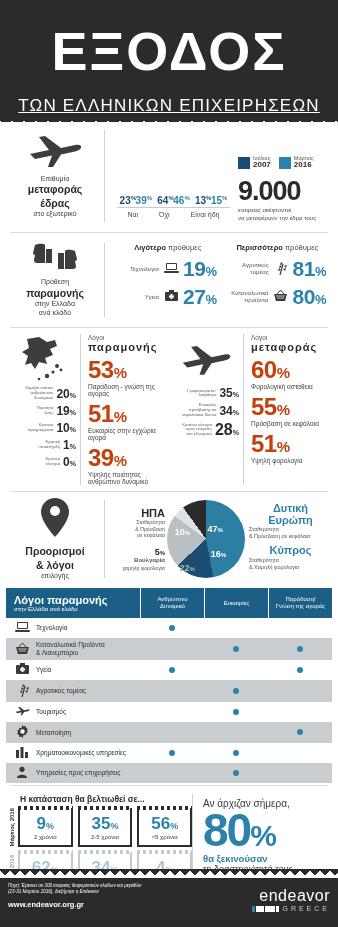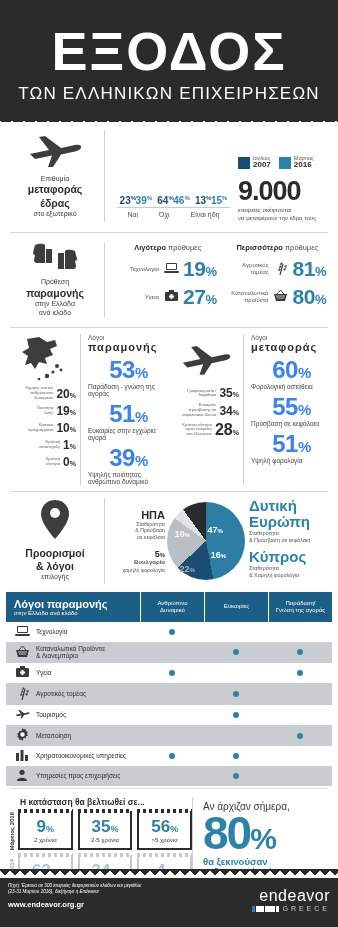--- a/index.html
+++ b/index.html
@@ -16,21 +16,21 @@
   .header {
     background: #2b2b2b; height: 122px; position: relative;
     padding-top: 22px; text-align: center;
   }
   .title {
     color: #ffffff; font-size: 54px; font-weight: bold;
     letter-spacing: 2px; line-height: 58px;
   }
   .subtitle {
     color: #ffffff; font-size: 17px; letter-spacing: 1.2px;
-    margin-top: 4px; font-weight: 400;
+    margin-top: 16px; font-weight: 400; text-decoration: underline;
   }
   .zigzag-bottom {
     position:absolute; left:0; bottom:-1px; width:100%; height:12px;
     background:
       linear-gradient(-45deg, #fff 6px, transparent 0) 0 6px,
       linear-gradient(45deg, #fff 6px, transparent 0) 0 6px;
     background-size: 12px 12px; background-repeat: repeat-x;
   }
 
   
@@ -91,21 +91,21 @@
   .r-map { text-align:center; height:52px; display:flex; align-items:center; justify-content:center; }
   .mini-list { text-align:right; padding-right:4px; }
   .mini-row { display:flex; align-items:center; justify-content:flex-end; gap:3px; margin-bottom:3px; }
   .mini-lbl { font-size:4.2px; color:#666; line-height:1.15; text-align:right; max-width:40px; }
   .mini-pct { font-size:12px; font-weight:bold; color:#2b2b2b; }
   .mini-pct span { font-size:7px;margin-top:8px; }
   .r-body { flex:1; border-left:1px solid #c8d3d8; padding-left:7px; }
   .r-title { font-size:6.5px; color:#555; }
   .r-title b { display:block; font-size:11px; color:#2b2b2b; letter-spacing:1px; }
   .r-stat { margin-top:5px; }
-  .r-pct { font-size:24px; font-weight:bold; color:#3b82f6; line-height:1; letter-spacing:-0.5px;text-align:center; }
+  .r-pct { font-size:24px; font-weight:bold; color:#c2410c; line-height:1; letter-spacing:-0.5px; }
   .r-pct span { font-size:15px; }
   .r-desc { font-size:6.5px; color:#444; margin-top:1px; }
 
   
   .pie-area { display:flex; align-items:center; padding: 4px 6px; }
   .pie-body { flex:1; border-left:1px solid #c8d3d8; padding-left:6px; display:flex; align-items:center; }
   .pie-left-labels { width:56px; text-align:right; padding-right:2px; }
   .pl-ttl { font-size:11px; font-weight:bold; color:#2b2b2b; }
   .pl-sub { font-size:5.2px; color:#555; line-height:1.3; }
   .pl-small { font-size:9px; font-weight:bold; color:#2b2b2b; margin-top:8px; }
@@ -114,21 +114,21 @@
     background: conic-gradient(
       #2c7fa3 0deg 169.2deg,
       #1b4d72 169.2deg 226.8deg,
       #b9bfc2 226.8deg 306deg,
       #dfe3e5 306deg 324deg,
       #2b2b2b 324deg 360deg
     );
   }
   .slice-lbl { position:absolute; font-size:9px; font-weight:bold; color:#fff; }
   .pie-right-labels { flex:1; padding-left:4px; }
-  .pr-ttl { font-size:15px; font-weight:bold; color:#2c82ab; line-height:1.05; }
+  .pr-ttl { font-size:11px; font-weight:bold; color:#2c82ab; line-height:1.05;text-align:center; }
   .pr-sub { font-size:5.4px; color:#555; line-height:1.3; margin-bottom:5px; }
 
   
   .tbl { margin: 4px 6px 2px; }
   .tbl-head { display:flex; background:#1b5f86; color:#fff; }
   .th-main { flex:1; padding:6px 8px; }
   .th-main .t1 { font-size:11px; font-weight:bold; }
   .th-main .t2 { font-size:6px; }
   .th-c { width:64px; flex:0 0 64px; display:flex; align-items:center; justify-content:center;
           text-align:center; font-size:6px; line-height:1.2; border-left:1px solid #fff; padding:2px; }

